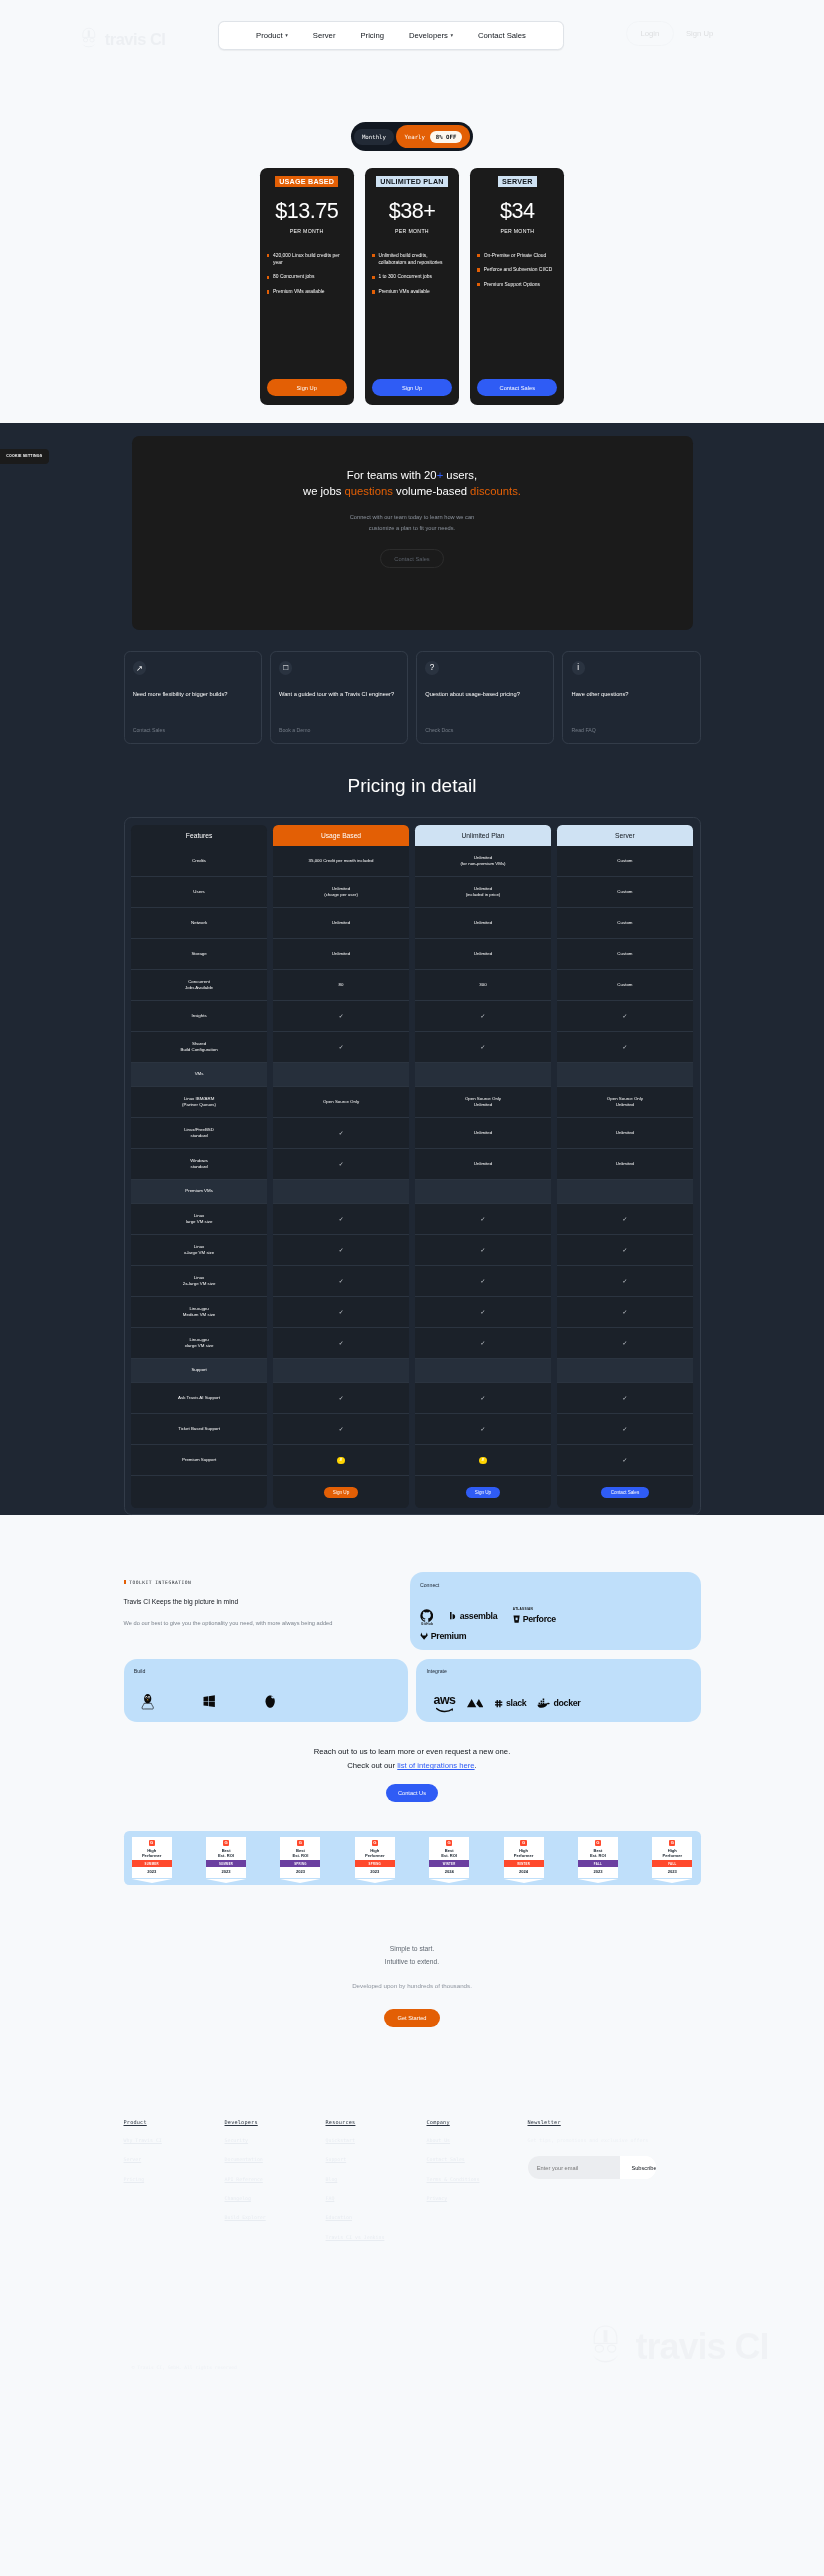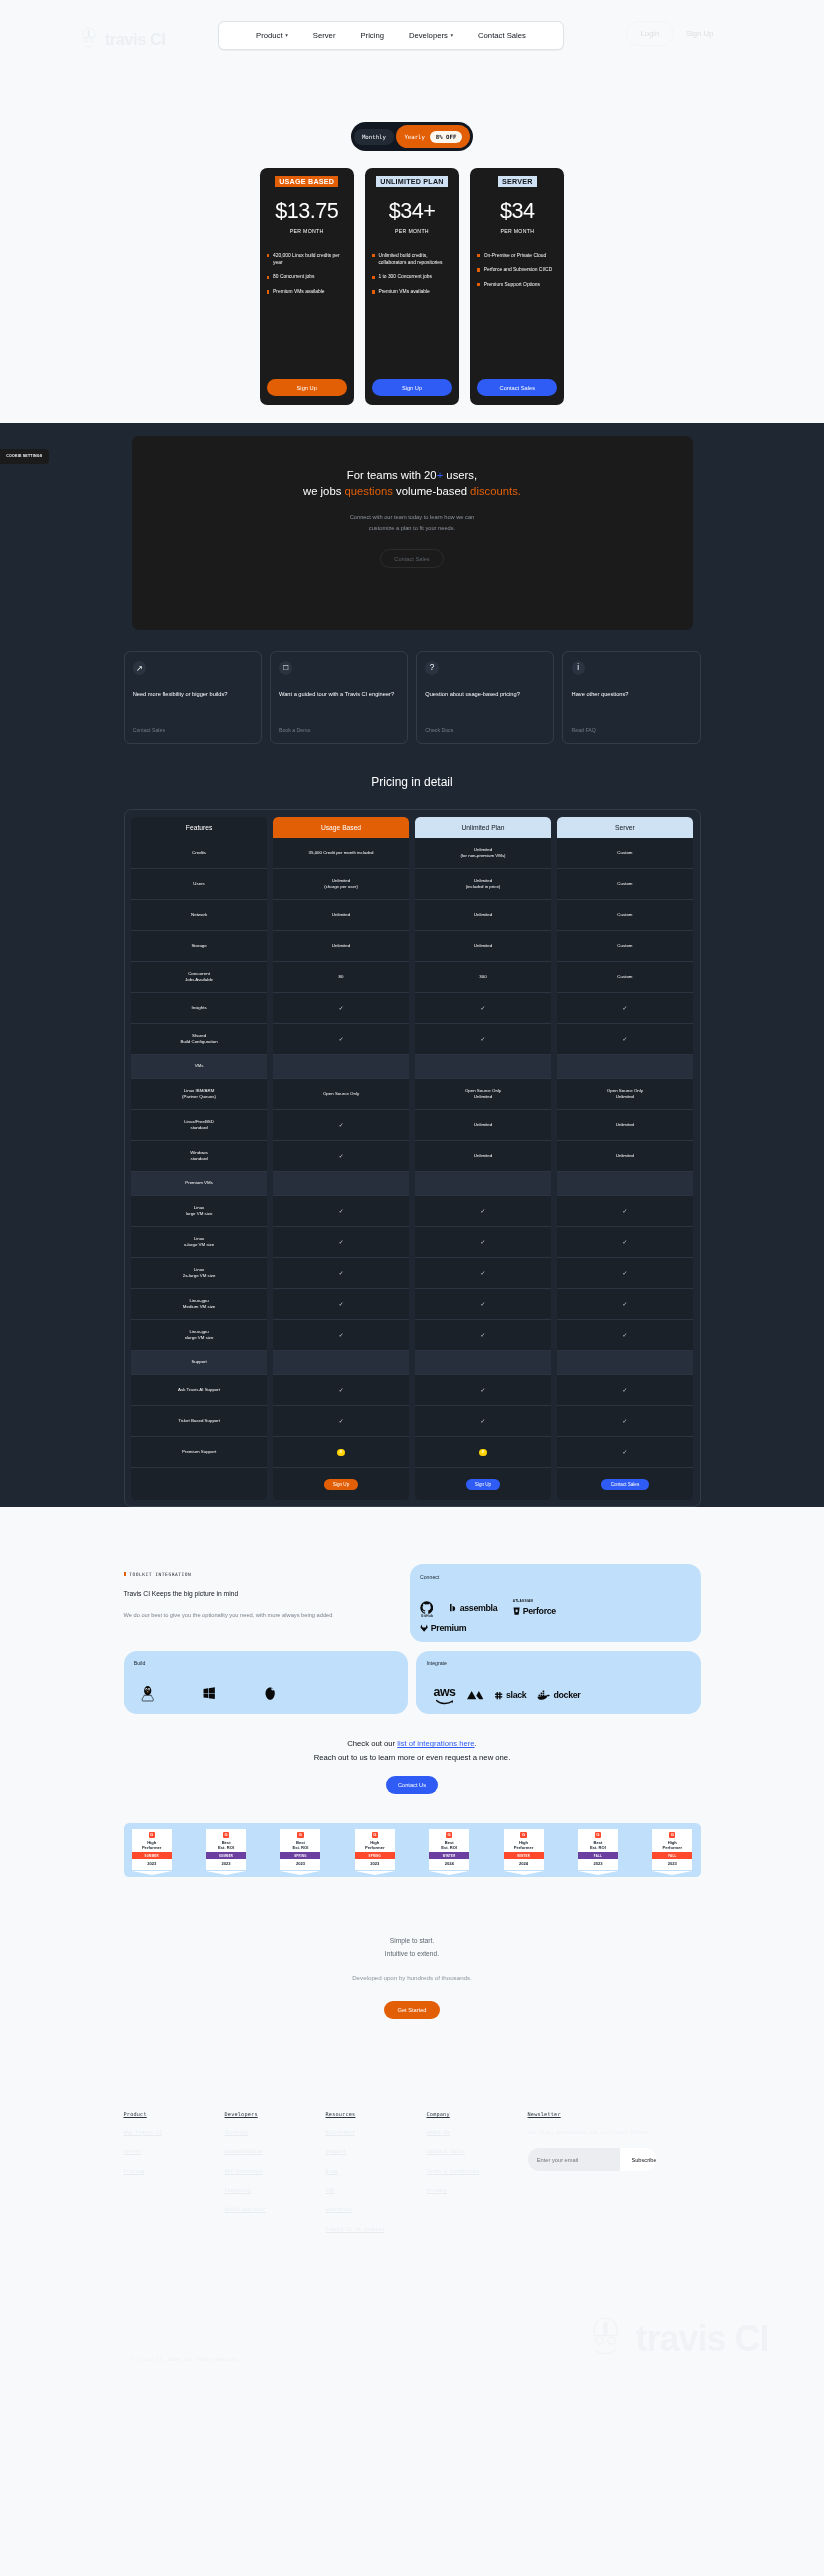--- a/index.html
+++ b/index.html
@@ -131,21 +131,21 @@
     display: flex; flex-direction: column;
   }
   .faq .ic {
     width: 13.4px; height: 13.4px; border-radius: 50%; background: #2a3340;
     display: flex; align-items: center; justify-content: center; color: #fff;
   }
   .faq .q { font-size: 5.7px; color: #fff; line-height: 1.65; margin-top: 15.5px; flex: 1; }
   .faq .l { font-size: 5.2px; color: #737b86; margin-top: 9.3px; }
 
   
-  .ptitle { text-align: center; font-size: 12px; font-weight: 400; color: #fff; padding: 31px 0 20.6px; }
+  .ptitle { text-align: center; font-size: 19px; font-weight: 400; color: #fff; padding: 31px 0 20.6px; }
   .table-wrap {
     width: 577px; margin: 0 auto 31px;
     border: 0.5px solid #333c49; border-radius: 7.2px; padding: 6.2px;
     display: flex; gap: 5.2px;
   }
   .col { flex: 1; display: flex; flex-direction: column; }
   .col .hd {
     height: 21.6px; border-radius: 5.2px 5.2px 0 0;
     display: flex; align-items: center; justify-content: center;
     font-size: 6.7px; font-weight: 500;
@@ -344,21 +344,21 @@
      </div>
           <div class="feat">
        <span class="dot"></span>
        <span>Premium VMs available</span>
      </div>
         </div>
      <button class="cta orange">Sign Up</button>
       </div>
       <div class="card">
         <div class="tag blue">UNLIMITED PLAN</div>
-     <div class="price">$34+</div>
+     <div class="price">$38+</div>
      <div class="per">PER MONTH</div>
      <div class="feats">
           <div class="feat">
        <span class="dot"></span>
        <span>Unlimited build credits, collaborators and repositories</span>
      </div>
           <div class="feat">
        <span class="dot"></span>
        <span>1 to 300 Concurrent jobs</span>
      </div>
@@ -725,24 +725,24 @@
                 <rect x="11" y="1" width="3" height="3" fill="#0b0b0b"></rect>
                 <path d="M1 13c0 4 3 6 8 6s10-3 11-7c3 1 5-1 5-1-1-2-4-2-5-1z" fill="#0b0b0b"></path>
               </svg>
             <span class="txt">docker</span>
           </div>
         </div>
       </div>
     </div>
 
     <div class="int-cta">
+      <div class="line">Reach out to us to learn more or even request a new one.</div>
       <div class="line">
         <span>Check out our </span><a href="#">list of integrations here</a><span>.</span>
       </div>
-      <div class="line">Reach out to us to learn more or even request a new one.</div>
       <button class="btn">Contact Us</button>
     </div>
 
     <div class="g2wrap">
       <div class="g2row">
           <div class="g2">
             <div class="top">
        <div class="glogo">G</div>
        <div class="t" style="white-space:pre-line">High
 Performer</div>

